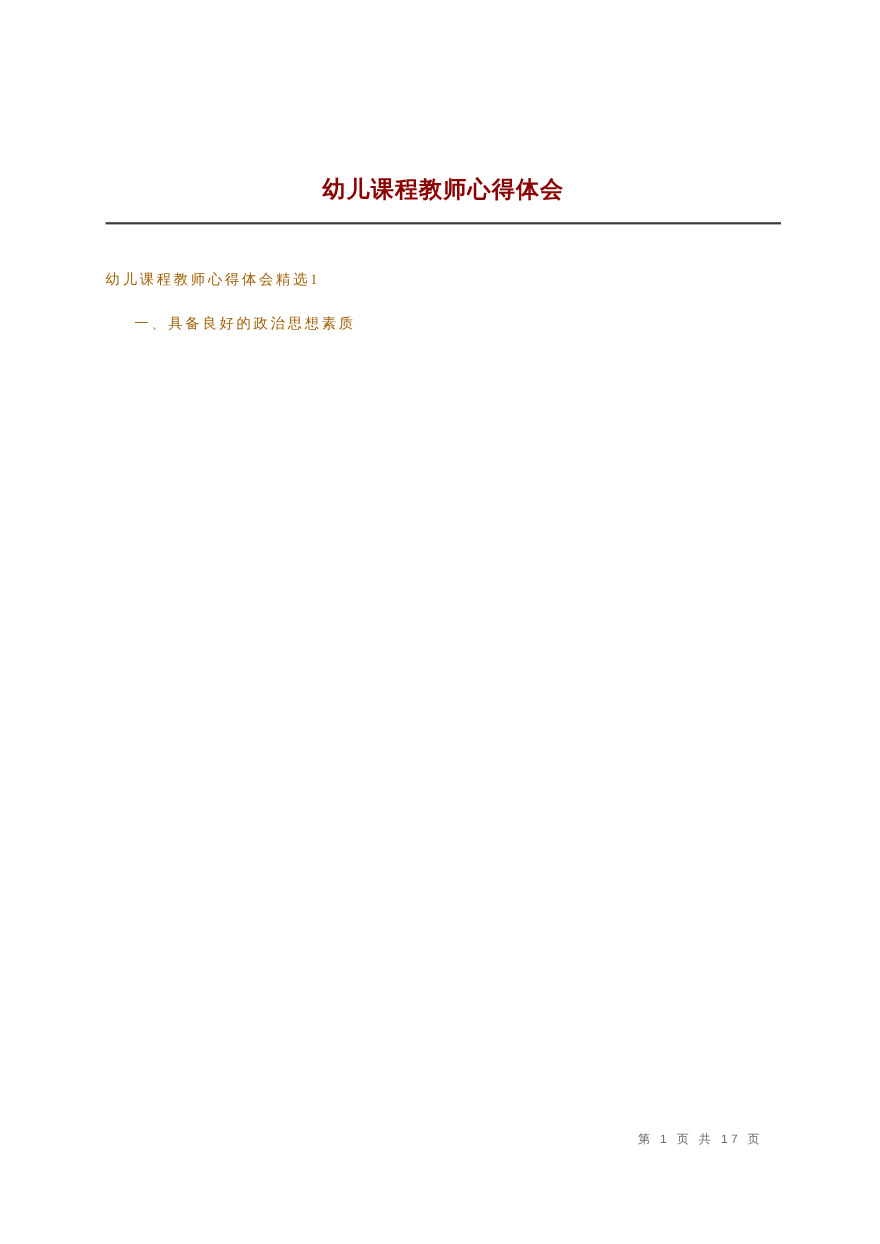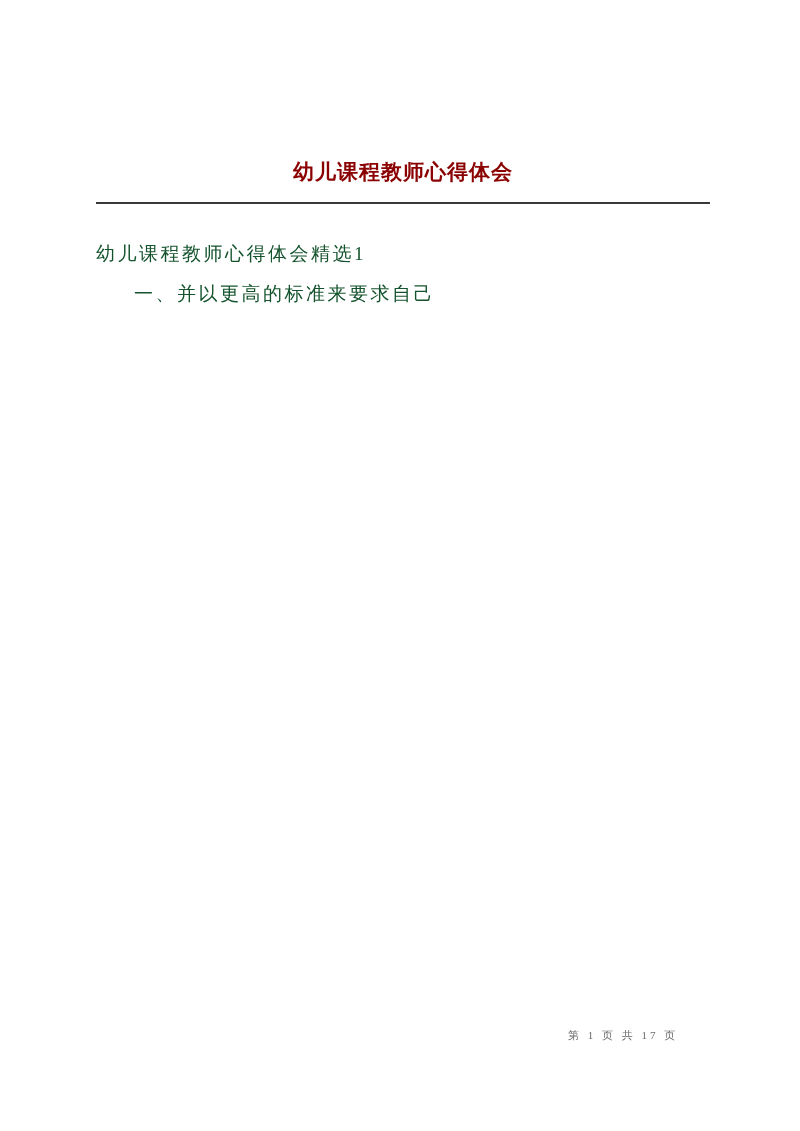--- a/index.html
+++ b/index.html
@@ -26,57 +26,57 @@
     color: #8b0000;
     letter-spacing: 1px;
     font-family: "Liberation Sans", "DejaVu Sans", sans-serif;
   }
   .title-divider {
     height: 2px;
     background: #3a3a3a;
     margin: 0 0 30px 0;
   }
   .doc-body {
-    color: #14532d;
-    font-size: 19px;
+    color: #a16207;
+    font-size: 13px;
     line-height: 40px;
     text-align: justify;
     letter-spacing: 2.5px;
   }
   .doc-body p {
     margin: 0;
     padding: 0;
   }
   .doc-body p.indent {
     text-indent: 2em;
   }
   .page-footer {
     position: absolute;
-    left: 568px;
+    left: 580px;
     top: 1028px;
     font-size: 11px;
     color: #6b6b6b;
     letter-spacing: 3px;
-    font-family: Liberation Serif, serif;
+    font-family: Liberation Sans, sans-serif;
     white-space: nowrap;
   }
 </style>
 </head>
 <body>
 
 <div class="page">
 
   <h1 class="doc-title">幼儿课程教师心得体会</h1>
 
   <div class="title-divider"></div>
 
   <div class="doc-body">
     <p class="no-indent">幼儿课程教师心得体会精选1</p>
 
 
-    <p class="indent">一、并以更高的标准来要求自己</p>
+    <p class="indent">一、具备良好的政治思想素质</p>
 
 
   </div>
 
   <div class="page-footer">第 1 页 共 17 页</div>
 
 </div>
 
 </body></html>

